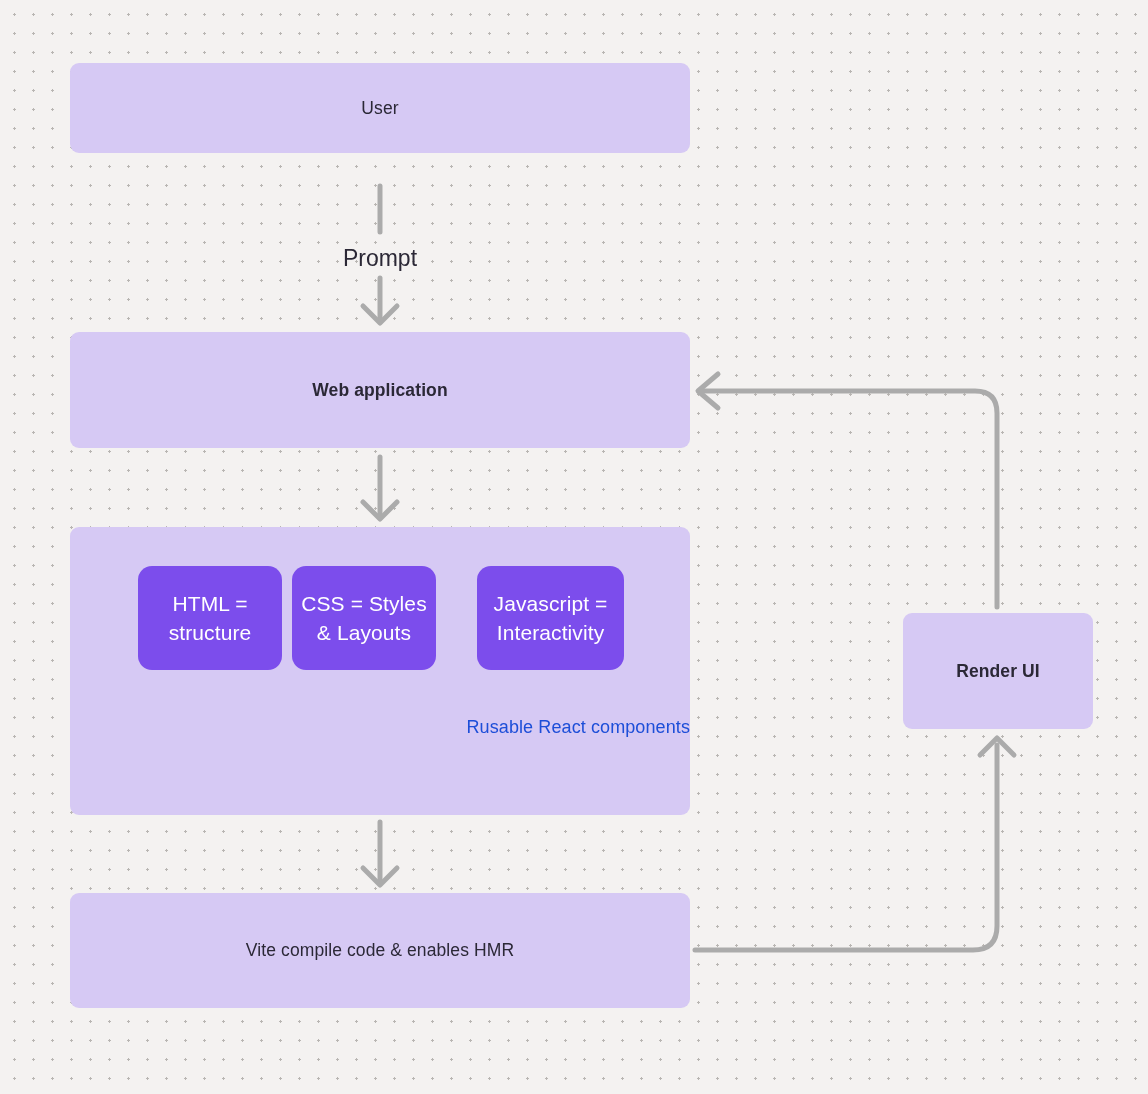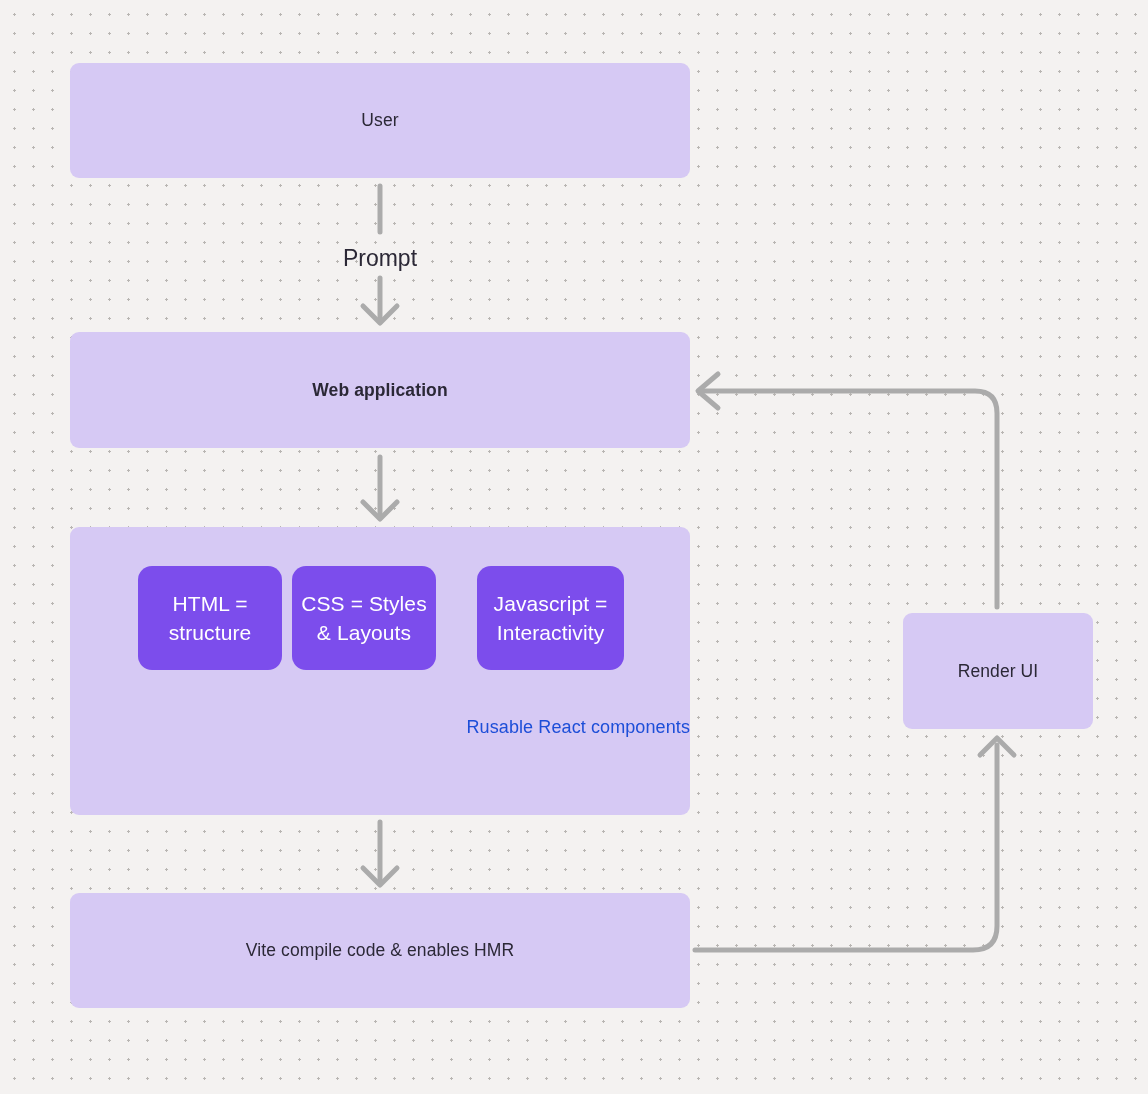--- a/index.html
+++ b/index.html
@@ -36,25 +36,25 @@
     background: #d6c9f4;
     border-radius: 9px;
     display: flex;
     align-items: center;
     justify-content: center;
     color: #2b2836;
     font-size: 17.5px;
     font-weight: 500;
     letter-spacing: 0.1px;
   }
-  .node-user        { left: 70px;  top: 63px;  width: 620px; height: 115px; }
+  .node-user        { left: 70px;  top: 63px;  width: 620px; height: 90px; }
   .node-webapp      { left: 70px;  top: 332px; width: 620px; height: 116px; font-weight: bold; }
   .node-components  { left: 70px;  top: 527px; width: 620px; height: 288px; display: block; }
   .node-vite        { left: 70px;  top: 893px; width: 620px; height: 115px; }
-  .node-render      { left: 903px; top: 613px; width: 190px; height: 116px; }
+  .node-render      { left: 903px; top: 613px; width: 190px; height: 116px; font-weight: bold; }
   .chip {
     position: absolute;
     top: 39px;
     height: 104px;
     background: #7c4dec;
     border-radius: 14px;
     color: #ffffff;
     display: flex;
     flex-direction: column;
     align-items: center;

